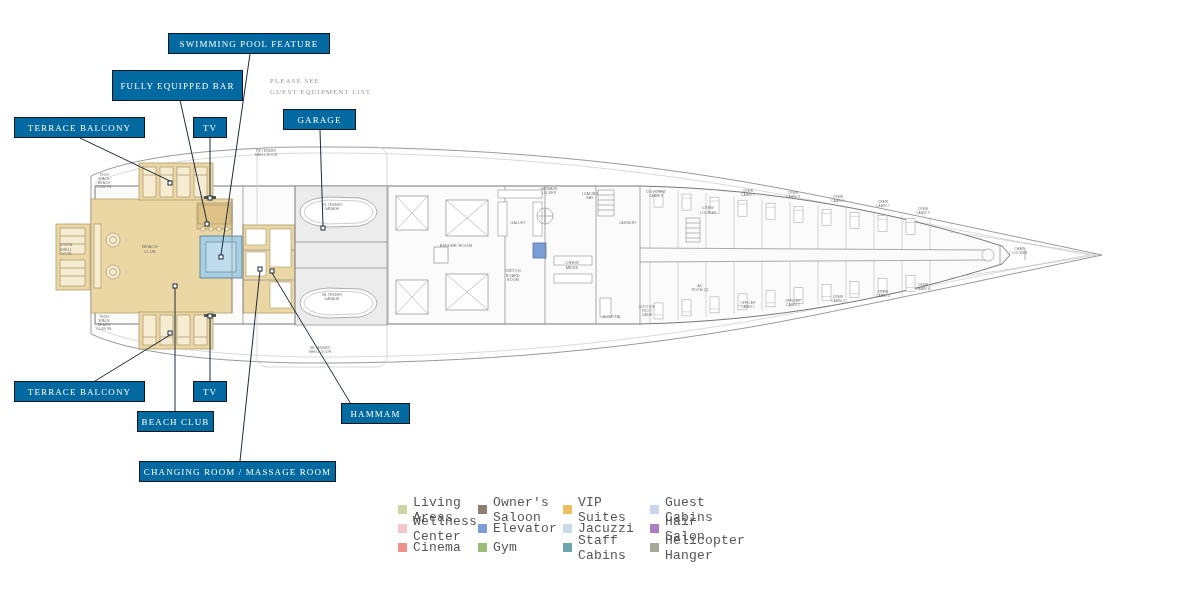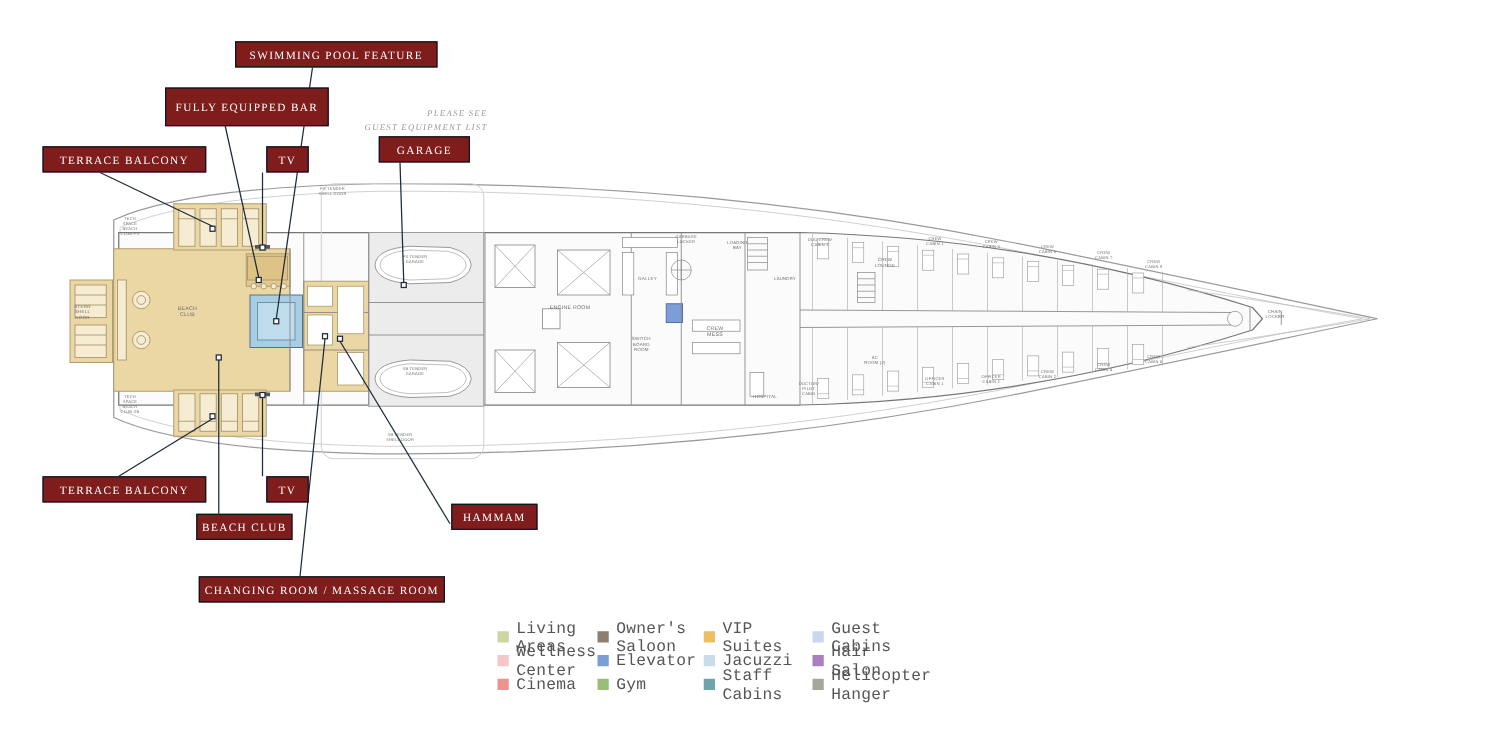--- a/index.html
+++ b/index.html
@@ -1,25 +1,25 @@
 <!DOCTYPE html>
 <html><head>
 <meta charset="utf-8">
 <style>
   html,body{margin:0;padding:0;background:#ffffff;}
   .canvas{position:relative;width:1200px;height:591px;background:#ffffff;overflow:hidden;
           font-family:"Liberation Serif",serif;}
   #plan-svg{position:absolute;left:0;top:0;z-index:1;}
-  .callout{position:absolute;z-index:3;box-sizing:border-box;background:#7f1d1d;border:1px solid #0c1722;
+  .callout{position:absolute;z-index:3;box-sizing:border-box;background:#0369a1;border:1px solid #0c1722;
            color:#ffffff;display:flex;align-items:center;justify-content:center;
            font-size:9px;letter-spacing:1.1px;white-space:nowrap;
-           font-family:"Liberation Serif",serif;margin-left:20px;}
-  .garage-note{position:absolute;left:270px;top:86px;width:120px;z-index:2;text-align:right;
+           font-family:"Liberation Serif",serif;}
+  .garage-note{position:absolute;left:270px;top:76px;width:120px;z-index:2;text-align:left;
                color:#9a9a9a;font-size:7px;letter-spacing:1px;line-height:1.5;
-               font-family:"Liberation Serif",serif;font-style:italic;}
+               font-family:"Liberation Serif",serif;}
   #legend{position:absolute;left:398px;top:500px;z-index:2;display:flex;}
   .lcol{display:flex;flex-direction:column;}
   .litem{display:flex;align-items:center;height:19px;}
   .swatch{width:9px;height:9px;margin-right:6px;flex:0 0 auto;}
   .ltext{font-size:13px;color:#555555;letter-spacing:0.2px;font-family:Liberation Mono, monospace;}
 </style>
 </head>
 <body>
 
 <div class="canvas">

